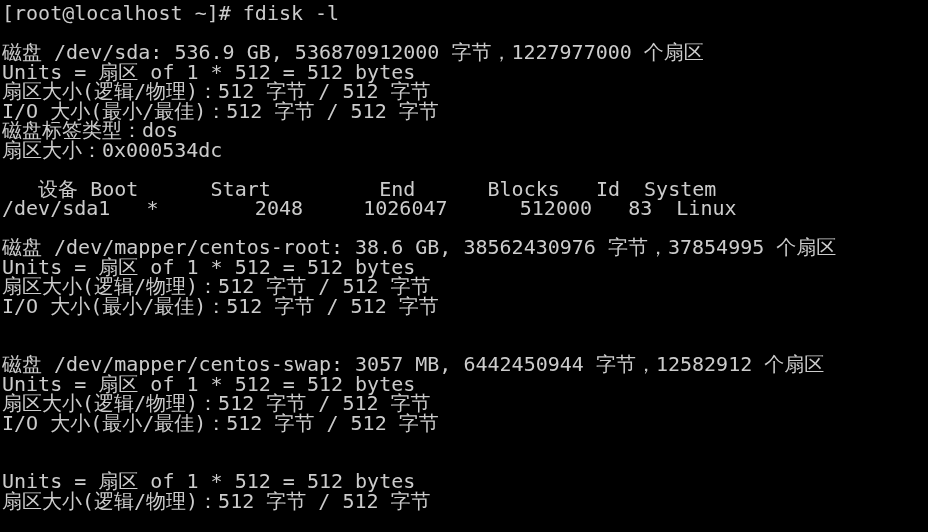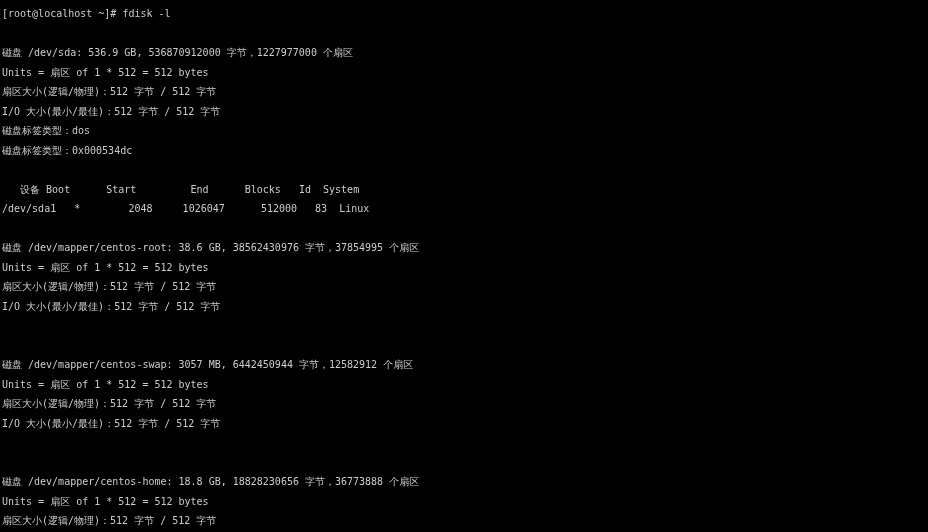--- a/index.html
+++ b/index.html
@@ -14,21 +14,21 @@
     font-family: "DejaVu Sans Mono", "Liberation Mono", monospace;
   }
   #terminal {
     width: 928px;
     height: 532px;
     background: #000000;
     color: #cccccc;
     box-sizing: border-box;
     padding: 4px 0 0 2px;
     font-family: "DejaVu Sans Mono", "Liberation Mono", monospace;
-    font-size: 10px;
+    font-size: 20px;
     line-height: 19.5px;
     letter-spacing: 0px;
   }
   .line {
     white-space: pre;
     height: 19.5px;
     font-family: "DejaVu Sans Mono", "Liberation Mono", monospace;
     color: #cccccc;
   }
   .line.blank {
@@ -40,34 +40,33 @@
 
 <div id="terminal">
   <div id="terminal-output">
       <div class="line">[root@localhost ~]# fdisk -l</div>
       <div class="line blank"></div>
       <div class="line">磁盘 /dev/sda: 536.9 GB, 536870912000 字节，1227977000 个扇区</div>
       <div class="line">Units = 扇区 of 1 * 512 = 512 bytes</div>
       <div class="line">扇区大小(逻辑/物理)：512 字节 / 512 字节</div>
       <div class="line">I/O 大小(最小/最佳)：512 字节 / 512 字节</div>
       <div class="line">磁盘标签类型：dos</div>
-      <div class="line">磁盘标签类型：0x000534dc</div>
+      <div class="line">扇区大小：0x000534dc</div>
       <div class="line blank"></div>
       <div class="line">   设备 Boot      Start         End      Blocks   Id  System</div>
       <div class="line">/dev/sda1   *        2048     1026047      512000   83  Linux</div>
       <div class="line blank"></div>
       <div class="line">磁盘 /dev/mapper/centos-root: 38.6 GB, 38562430976 字节，37854995 个扇区</div>
       <div class="line">Units = 扇区 of 1 * 512 = 512 bytes</div>
       <div class="line">扇区大小(逻辑/物理)：512 字节 / 512 字节</div>
       <div class="line">I/O 大小(最小/最佳)：512 字节 / 512 字节</div>
       <div class="line blank"></div>
       <div class="line blank"></div>
       <div class="line">磁盘 /dev/mapper/centos-swap: 3057 MB, 6442450944 字节，12582912 个扇区</div>
       <div class="line">Units = 扇区 of 1 * 512 = 512 bytes</div>
       <div class="line">扇区大小(逻辑/物理)：512 字节 / 512 字节</div>
       <div class="line">I/O 大小(最小/最佳)：512 字节 / 512 字节</div>
       <div class="line blank"></div>
       <div class="line blank"></div>
-      <div class="line">磁盘 /dev/mapper/centos-home: 18.8 GB, 18828230656 字节，36773888 个扇区</div>
       <div class="line">Units = 扇区 of 1 * 512 = 512 bytes</div>
       <div class="line">扇区大小(逻辑/物理)：512 字节 / 512 字节</div>
     </div>
 </div>
 
 </body></html>

